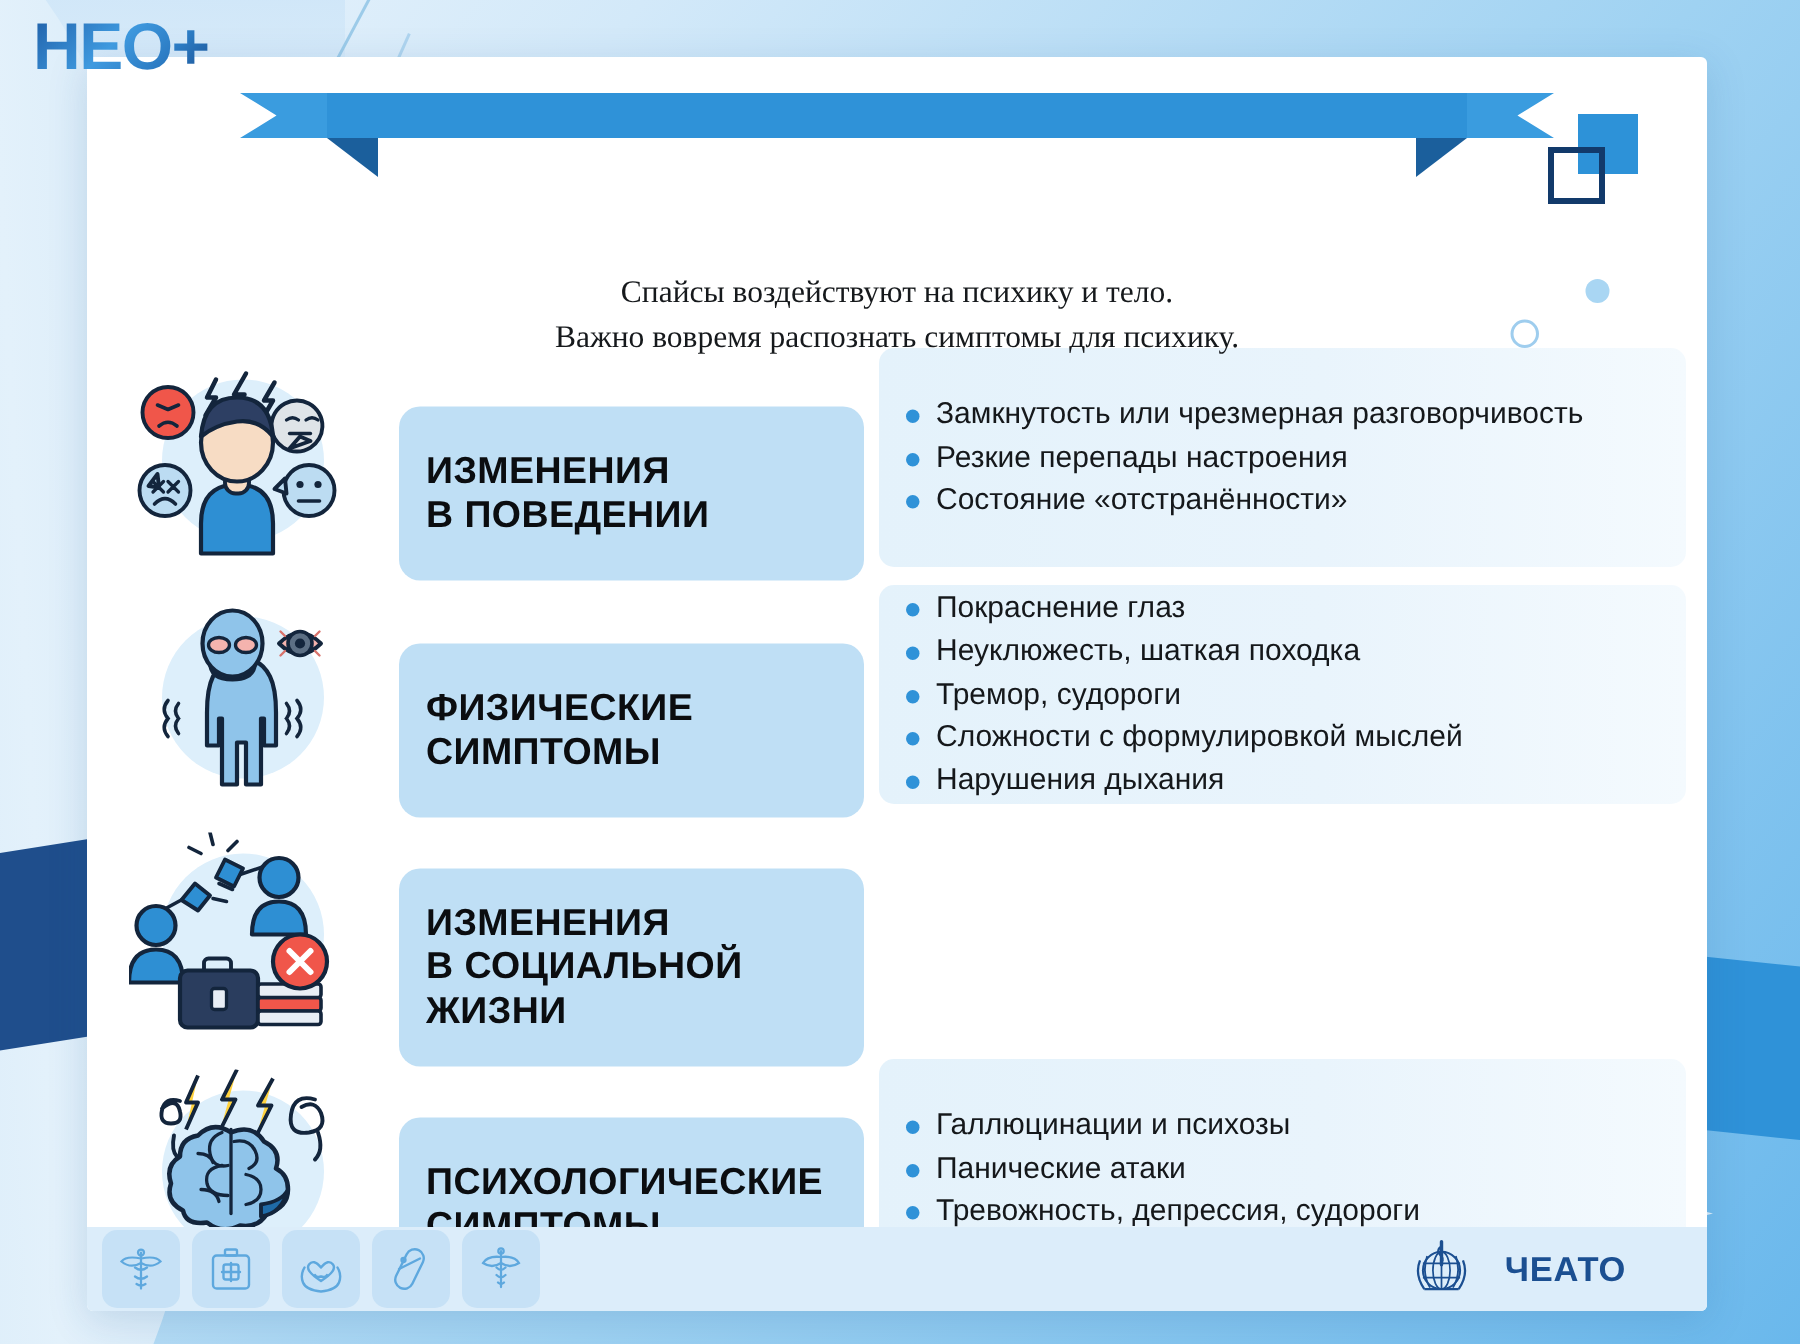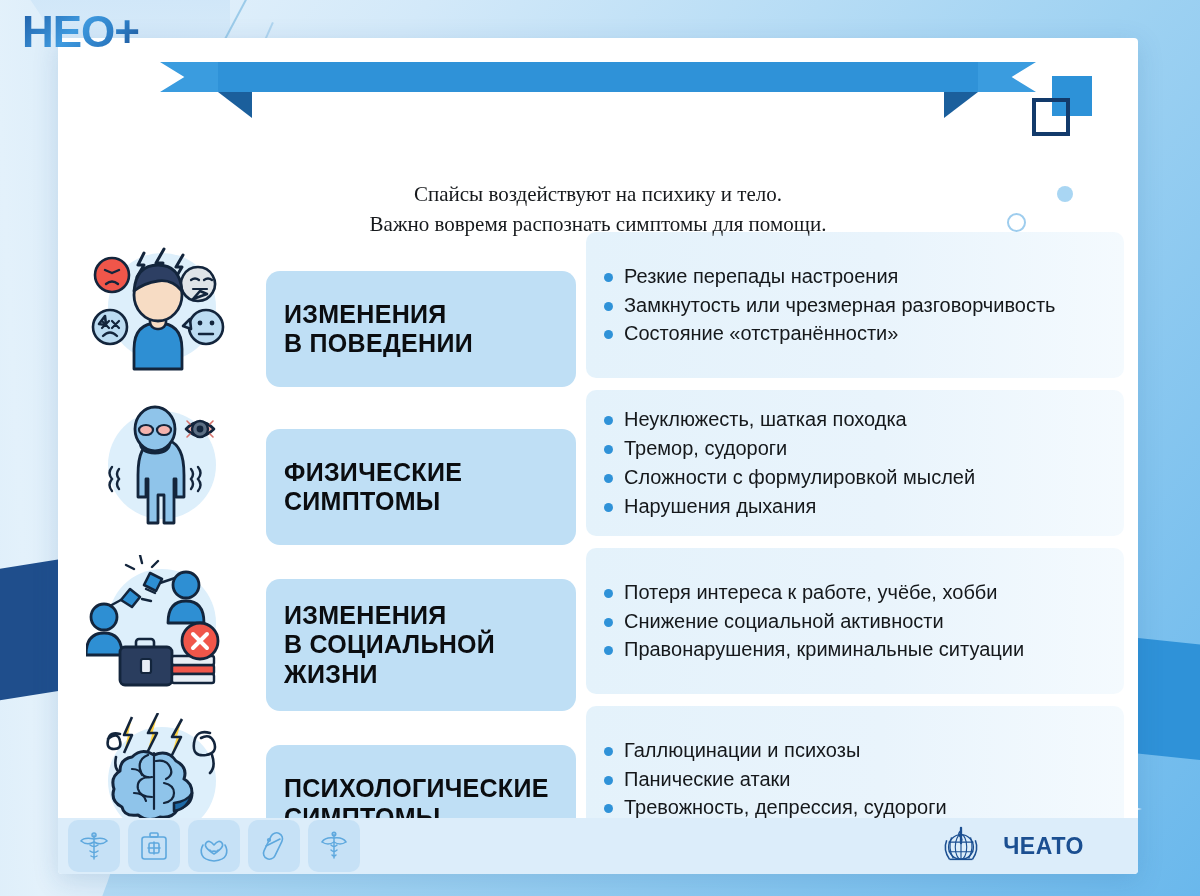--- a/index.html
+++ b/index.html
@@ -310,21 +310,21 @@
       <div class="ribbon">
         <div class="ribbon-tail left"></div>
         <div class="ribbon-tail right"></div>
         <div class="ribbon-fold left"></div>
         <div class="ribbon-fold right"></div>
       </div>
     </div>
 
     <div class="subtitle">
       <div>Спайсы воздействуют на психику и тело.</div>
-      <div>Важно вовремя распознать симптомы для помощи.</div>
+      <div>Важно вовремя распознать симптомы для психику.</div>
     </div>
 
     <div class="rows">
 
       <div class="row">
         <div class="icon-cell">
           <div class="icon-art">
             <div class="icon-halo"></div>
             <svg viewBox="0 0 152 132">
               <g stroke="#13253c" stroke-width="2.6" fill="none" stroke-linecap="round" stroke-linejoin="round">
@@ -356,22 +356,22 @@
           </div>
         </div>
         <div class="title-cell">
           <div class="title-box">
             <div class="title-text">ИЗМЕНЕНИЯ
 В ПОВЕДЕНИИ</div>
           </div>
         </div>
         <div class="bullets-cell">
           <ul class="bullets">
+            <li>Замкнутость или чрезмерная разговорчивость</li>
             <li>Резкие перепады настроения</li>
-            <li>Замкнутость или чрезмерная разговорчивость</li>
             <li>Состояние «отстранённости»</li>
           </ul>
         </div>
       </div>
 
       <div class="row">
         <div class="icon-cell">
           <div class="icon-art">
             <div class="icon-halo"></div>
             <svg viewBox="0 0 152 132">
@@ -396,20 +396,21 @@
           </div>
         </div>
         <div class="title-cell">
           <div class="title-box">
             <div class="title-text">ФИЗИЧЕСКИЕ
 СИМПТОМЫ</div>
           </div>
         </div>
         <div class="bullets-cell">
           <ul class="bullets">
+            <li>Покраснение глаз</li>
             <li>Неуклюжесть, шаткая походка</li>
             <li>Тремор, судороги</li>
             <li>Сложности с формулировкой мыслей</li>
             <li>Нарушения дыхания</li>
           </ul>
         </div>
       </div>
 
       <div class="row">
         <div class="icon-cell">
@@ -439,27 +440,20 @@
             </svg>
           </div>
         </div>
         <div class="title-cell">
           <div class="title-box">
             <div class="title-text">ИЗМЕНЕНИЯ
 В СОЦИАЛЬНОЙ
 ЖИЗНИ</div>
           </div>
         </div>
-        <div class="bullets-cell">
-          <ul class="bullets">
-            <li>Потеря интереса к работе, учёбе, хобби</li>
-            <li>Снижение социальной активности</li>
-            <li>Правонарушения, криминальные ситуации</li>
-          </ul>
-        </div>
       </div>
 
       <div class="row">
         <div class="icon-cell">
           <div class="icon-art">
             <div class="icon-halo"></div>
             <svg viewBox="0 0 152 132">
               <path d="M46 4 L38 22 L46 22 L38 40" fill="#ffd23f" stroke="#13253c" stroke-width="2.6" stroke-linejoin="round"></path>
               <path d="M72 0 L62 20 L71 20 L61 40" fill="#ffd23f" stroke="#13253c" stroke-width="2.6" stroke-linejoin="round"></path>
               <path d="M96 6 L86 24 L95 24 L85 44" fill="#ffd23f" stroke="#13253c" stroke-width="2.6" stroke-linejoin="round"></path>

